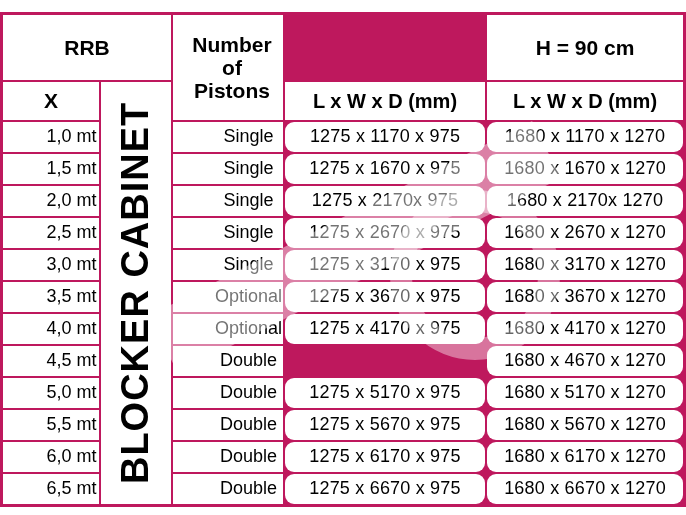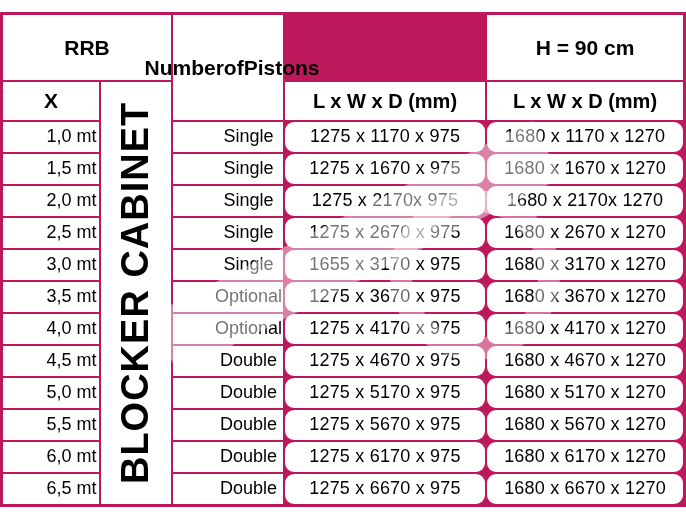--- a/index.html
+++ b/index.html
@@ -34,21 +34,21 @@
     justify-content: center;
     text-align: center;
     line-height: 1.1;
   }
   .hdr { font-weight: bold; font-size: 21px; }
   .hdr-sm { font-weight: bold; font-size: 20px; }
   .data { font-size: 18px; padding-left: 41px; }
   .dims { font-size: 18px; letter-spacing: 0.2px; border-radius: 9px; }
 
   .c-rrb      { grid-column: 1 / 3; grid-row: 1; }
-  .c-pistons  { grid-column: 3; grid-row: 1 / 3; flex-direction: row; padding-left: 8px; }
+  .c-pistons  { grid-column: 3; grid-row: 1 / 3; flex-direction: column; padding-left: 8px; }
   .c-h60      { grid-column: 4; grid-row: 1; }
   .c-h90      { grid-column: 5; grid-row: 1; }
   .c-xhdr     { grid-column: 1; grid-row: 2; }
   .c-dims60   { grid-column: 4; grid-row: 2; }
   .c-dims90   { grid-column: 5; grid-row: 2; }
   .c-cabinet  { grid-column: 2; grid-row: 2 / 15; overflow: visible; }
 
   .col1 { grid-column: 1; }
   .col3 { grid-column: 3; }
   .col4 { grid-column: 4; }
@@ -117,36 +117,35 @@
     <div class="cell dims col4">1275 x 2170x 975</div>
     <div class="cell dims col5">1680 x 2170x 1270</div>
 
     <div class="cell data col1">2,5 mt</div>
     <div class="cell data col3">Single</div>
     <div class="cell dims col4">1275 x 2670 x 975</div>
     <div class="cell dims col5">1680 x 2670 x 1270</div>
 
     <div class="cell data col1">3,0 mt</div>
     <div class="cell data col3">Single</div>
-    <div class="cell dims col4">1655 x 3170 x 975</div>
+    <div class="cell dims col4">1275 x 3170 x 975</div>
     <div class="cell dims col5">1680 x 3170 x 1270</div>
 
     <div class="cell data col1">3,5 mt</div>
     <div class="cell data col3">Optional</div>
     <div class="cell dims col4">1275 x 3670 x 975</div>
     <div class="cell dims col5">1680 x 3670 x 1270</div>
 
     <div class="cell data col1">4,0 mt</div>
     <div class="cell data col3">Optional</div>
     <div class="cell dims col4">1275 x 4170 x 975</div>
     <div class="cell dims col5">1680 x 4170 x 1270</div>
 
     <div class="cell data col1">4,5 mt</div>
     <div class="cell data col3">Double</div>
-    <div class="cell dims col4">1275 x 4670 x 975</div>
     <div class="cell dims col5">1680 x 4670 x 1270</div>
 
     <div class="cell data col1">5,0 mt</div>
     <div class="cell data col3">Double</div>
     <div class="cell dims col4">1275 x 5170 x 975</div>
     <div class="cell dims col5">1680 x 5170 x 1270</div>
 
     <div class="cell data col1">5,5 mt</div>
     <div class="cell data col3">Double</div>
     <div class="cell dims col4">1275 x 5670 x 975</div>

